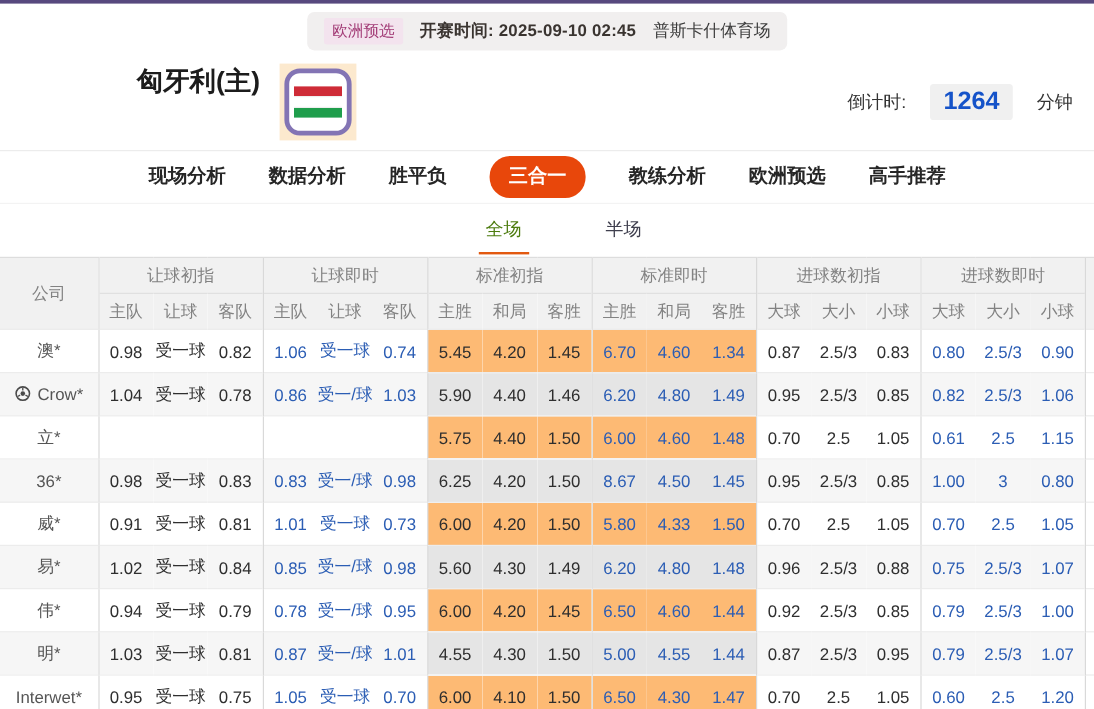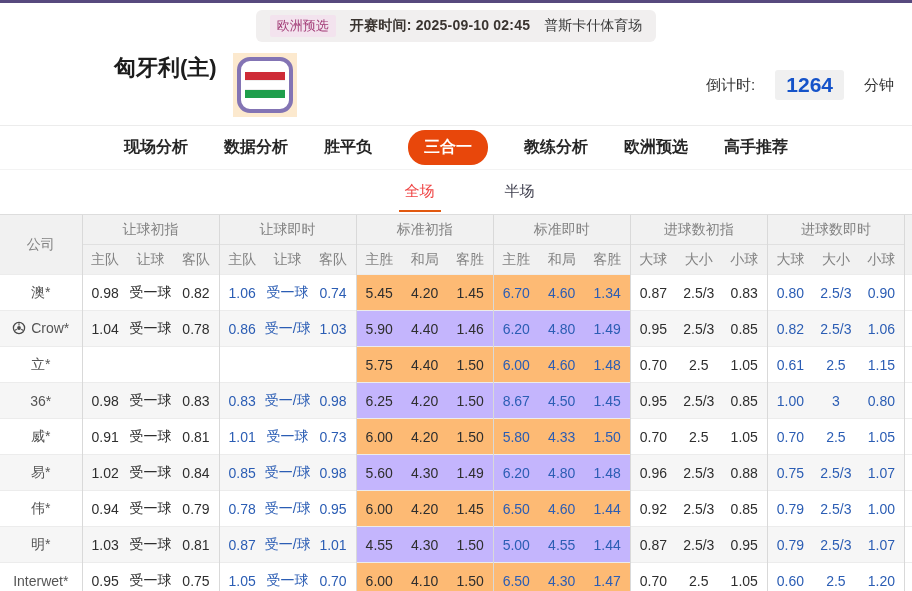--- a/index.html
+++ b/index.html
@@ -34,31 +34,31 @@
   .countdown{flex:1;display:flex;align-items:center;justify-content:flex-end;gap:20px;font-size:15px;color:#333;}
   .cd-num{background:#f0f0f0;color:#1553c9;font-size:21px;font-weight:bold;padding:3px 11px;border-radius:3px;}
   
   .nav{border-top:1px solid #ececec;height:43px;display:flex;align-items:center;justify-content:center;gap:36px;
        border-bottom:1px solid #f3f3f3;}
   .nav-tab{font-size:16px;font-weight:bold;color:#262626;cursor:pointer;white-space:nowrap;}
   .nav-tab.active{background:#e8470b;color:#fff;border-radius:17px;padding:7px 16px;font-size:16px;}
   
   .subtabs{height:44px;display:flex;align-items:flex-end;justify-content:center;gap:58px;box-sizing:border-box;padding-bottom:2px;}
   .subtab{font-size:15px;color:#3f3f4e;padding:0 6px 9px 6px;border-bottom:2px solid transparent;cursor:pointer;}
-  .subtab.active{color:#ef4444;border-bottom-color:#e25910;margin-left:27px;}
+  .subtab.active{color:#4d7c0f;border-bottom-color:#e25910;margin-left:27px;}
   
   table.odds{border-collapse:collapse;table-layout:fixed;width:912px;}
   .odds th,.odds td{text-align:center;font-size:14px;padding:0;overflow:hidden;white-space:nowrap;}
   .odds thead th{background:#f1f1f1;color:#828282;font-weight:normal;height:29px;border-top:1px solid #e0e0e0;}
   .odds thead tr:first-child th{border-top:1px solid #ddd;margin-top:48px;}
   .gb{border-left:1px solid #d9d9d9;}
   .odds tbody td{height:35px;border-top:1px solid #ececec;color:#2e2e2e;background:#fff;}
   .odds tbody tr.alt td{background:#f6f6f6;}
   .odds tbody td.cyan{background:#fdba74;}
-  .odds tbody tr.alt td.cyan{background:#c4b5fd;}
+  .odds tbody tr.alt td.cyan{background:#e5e5e5;}
   .odds td.live{color:#2b5db4;}
   .odds td.company{color:#555;}
   .odds td.spacer, .odds tbody tr.alt td.spacer{background:#fff;}
   .company-inner{display:inline-flex;align-items:center;gap:5px;justify-content:center;}
   .ball{vertical-align:middle;}
 </style>
 </head>
 <body>
 
 <div class="page">

